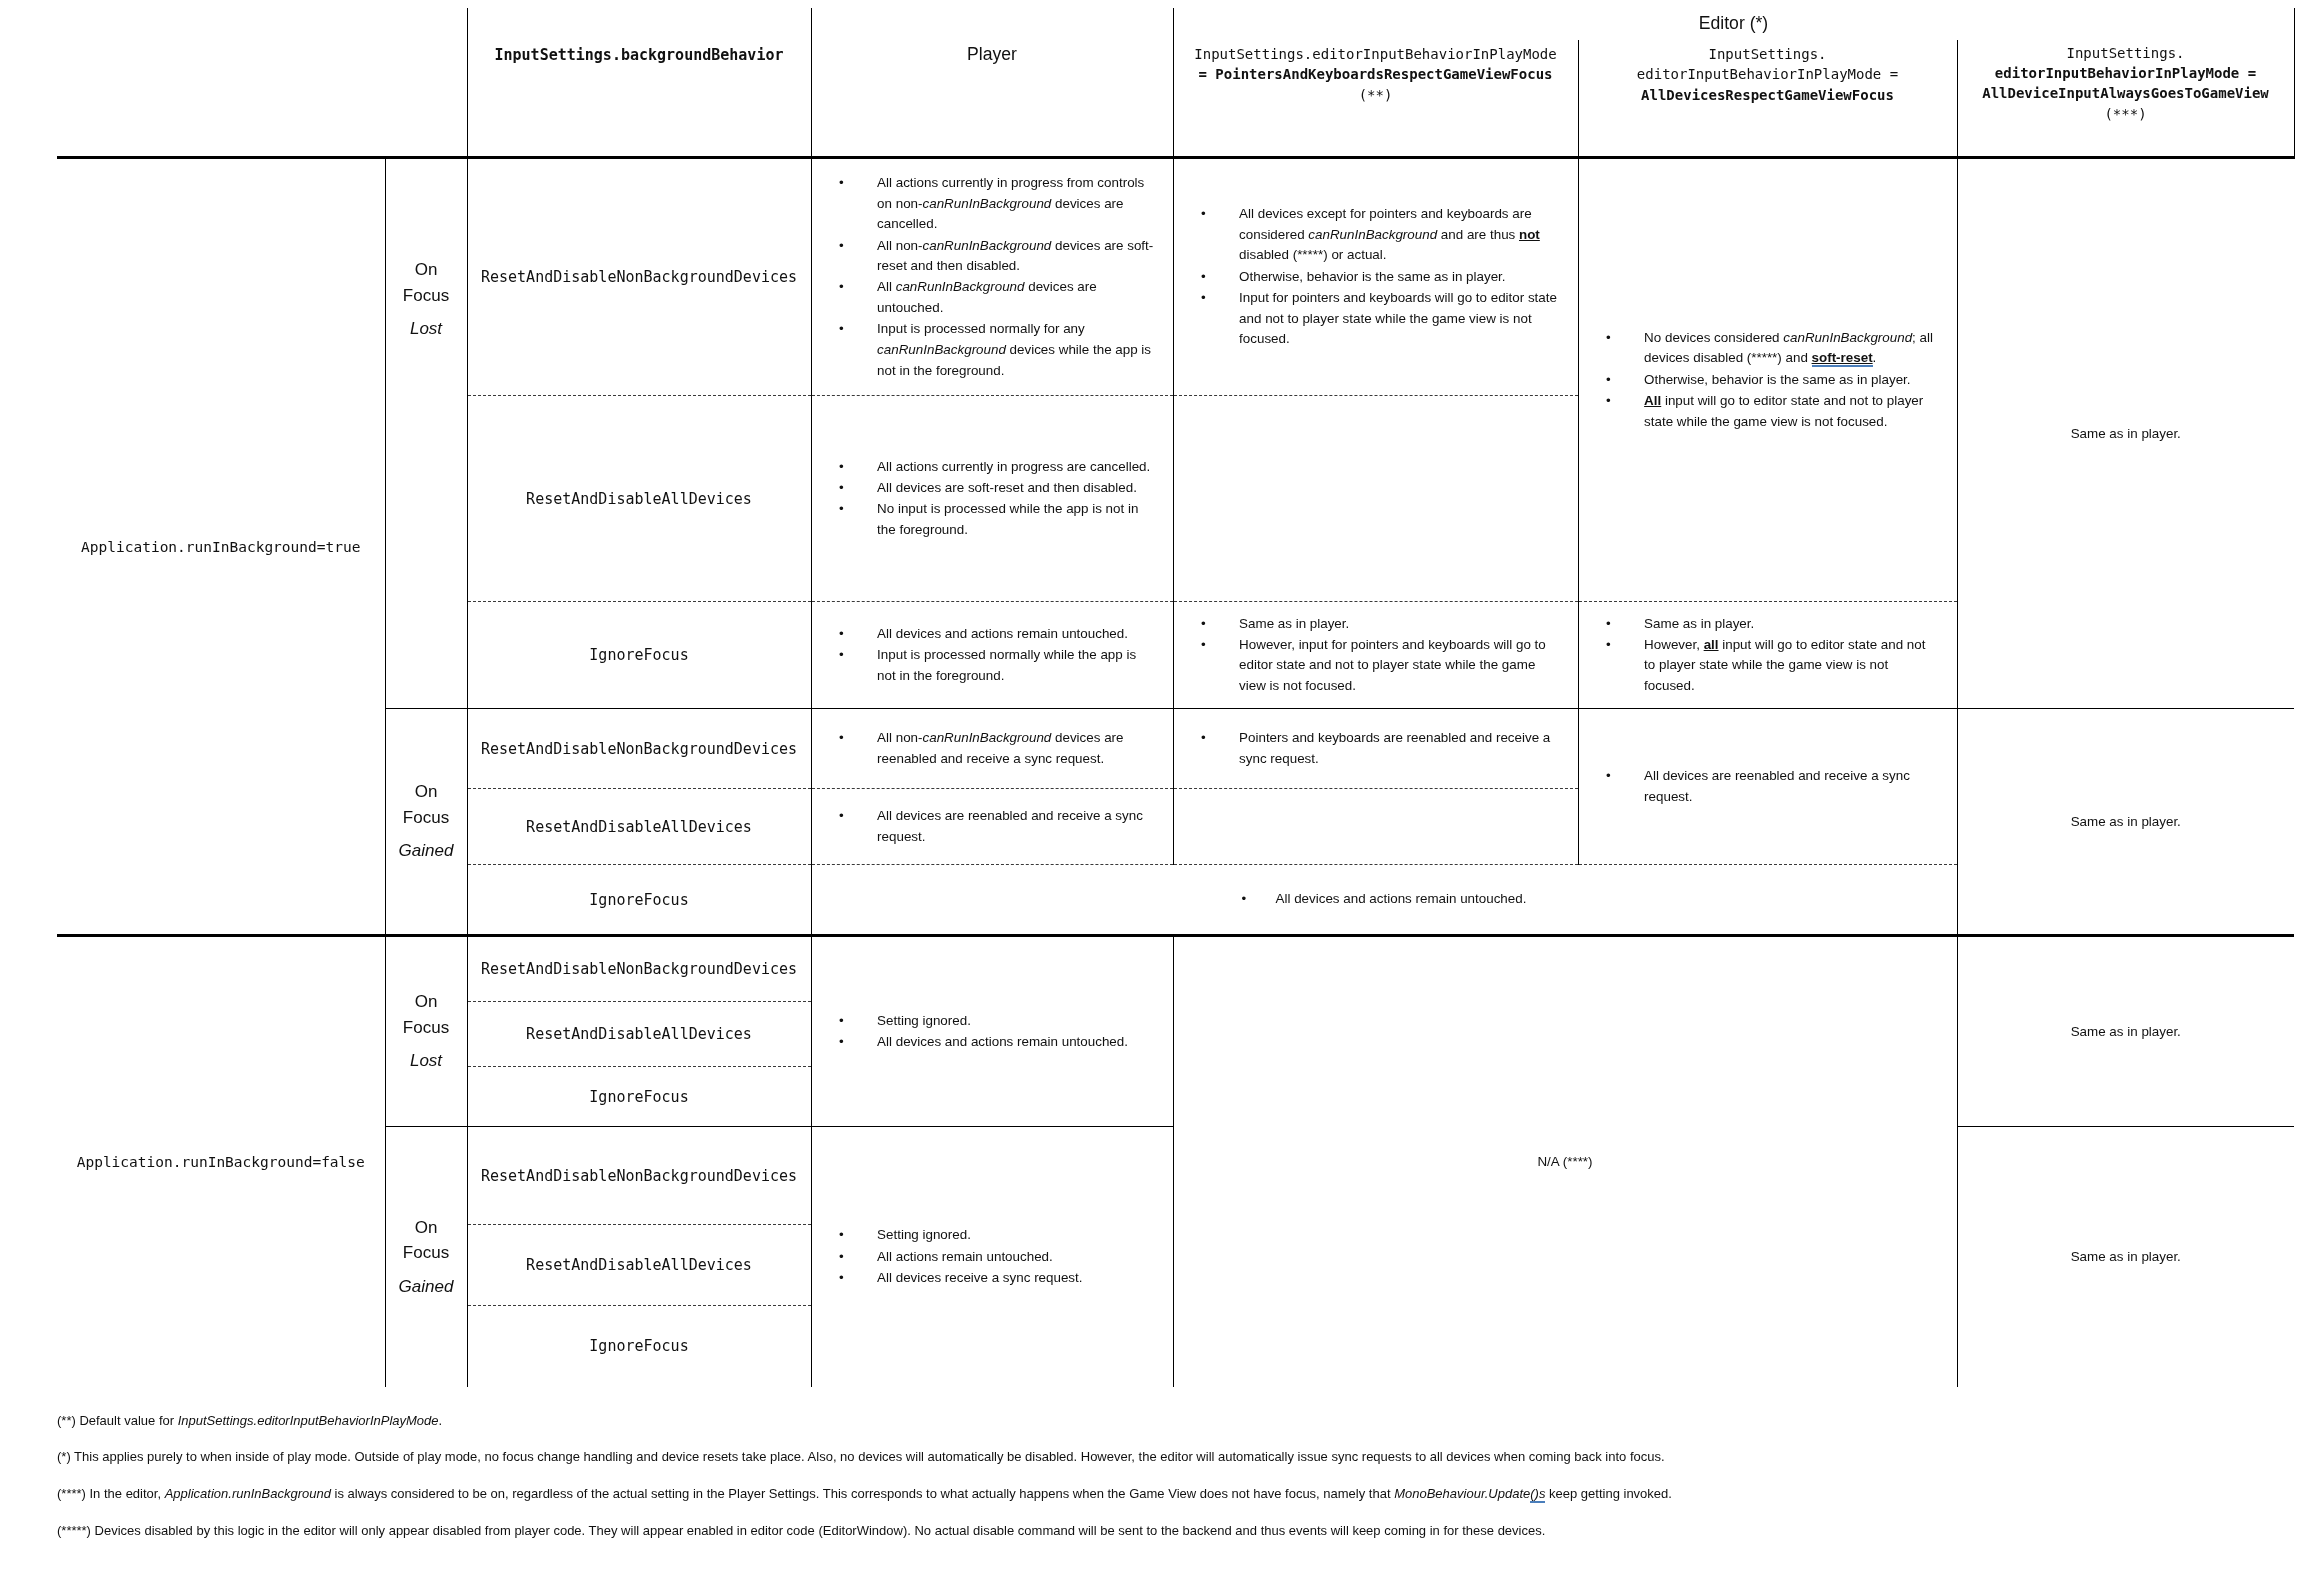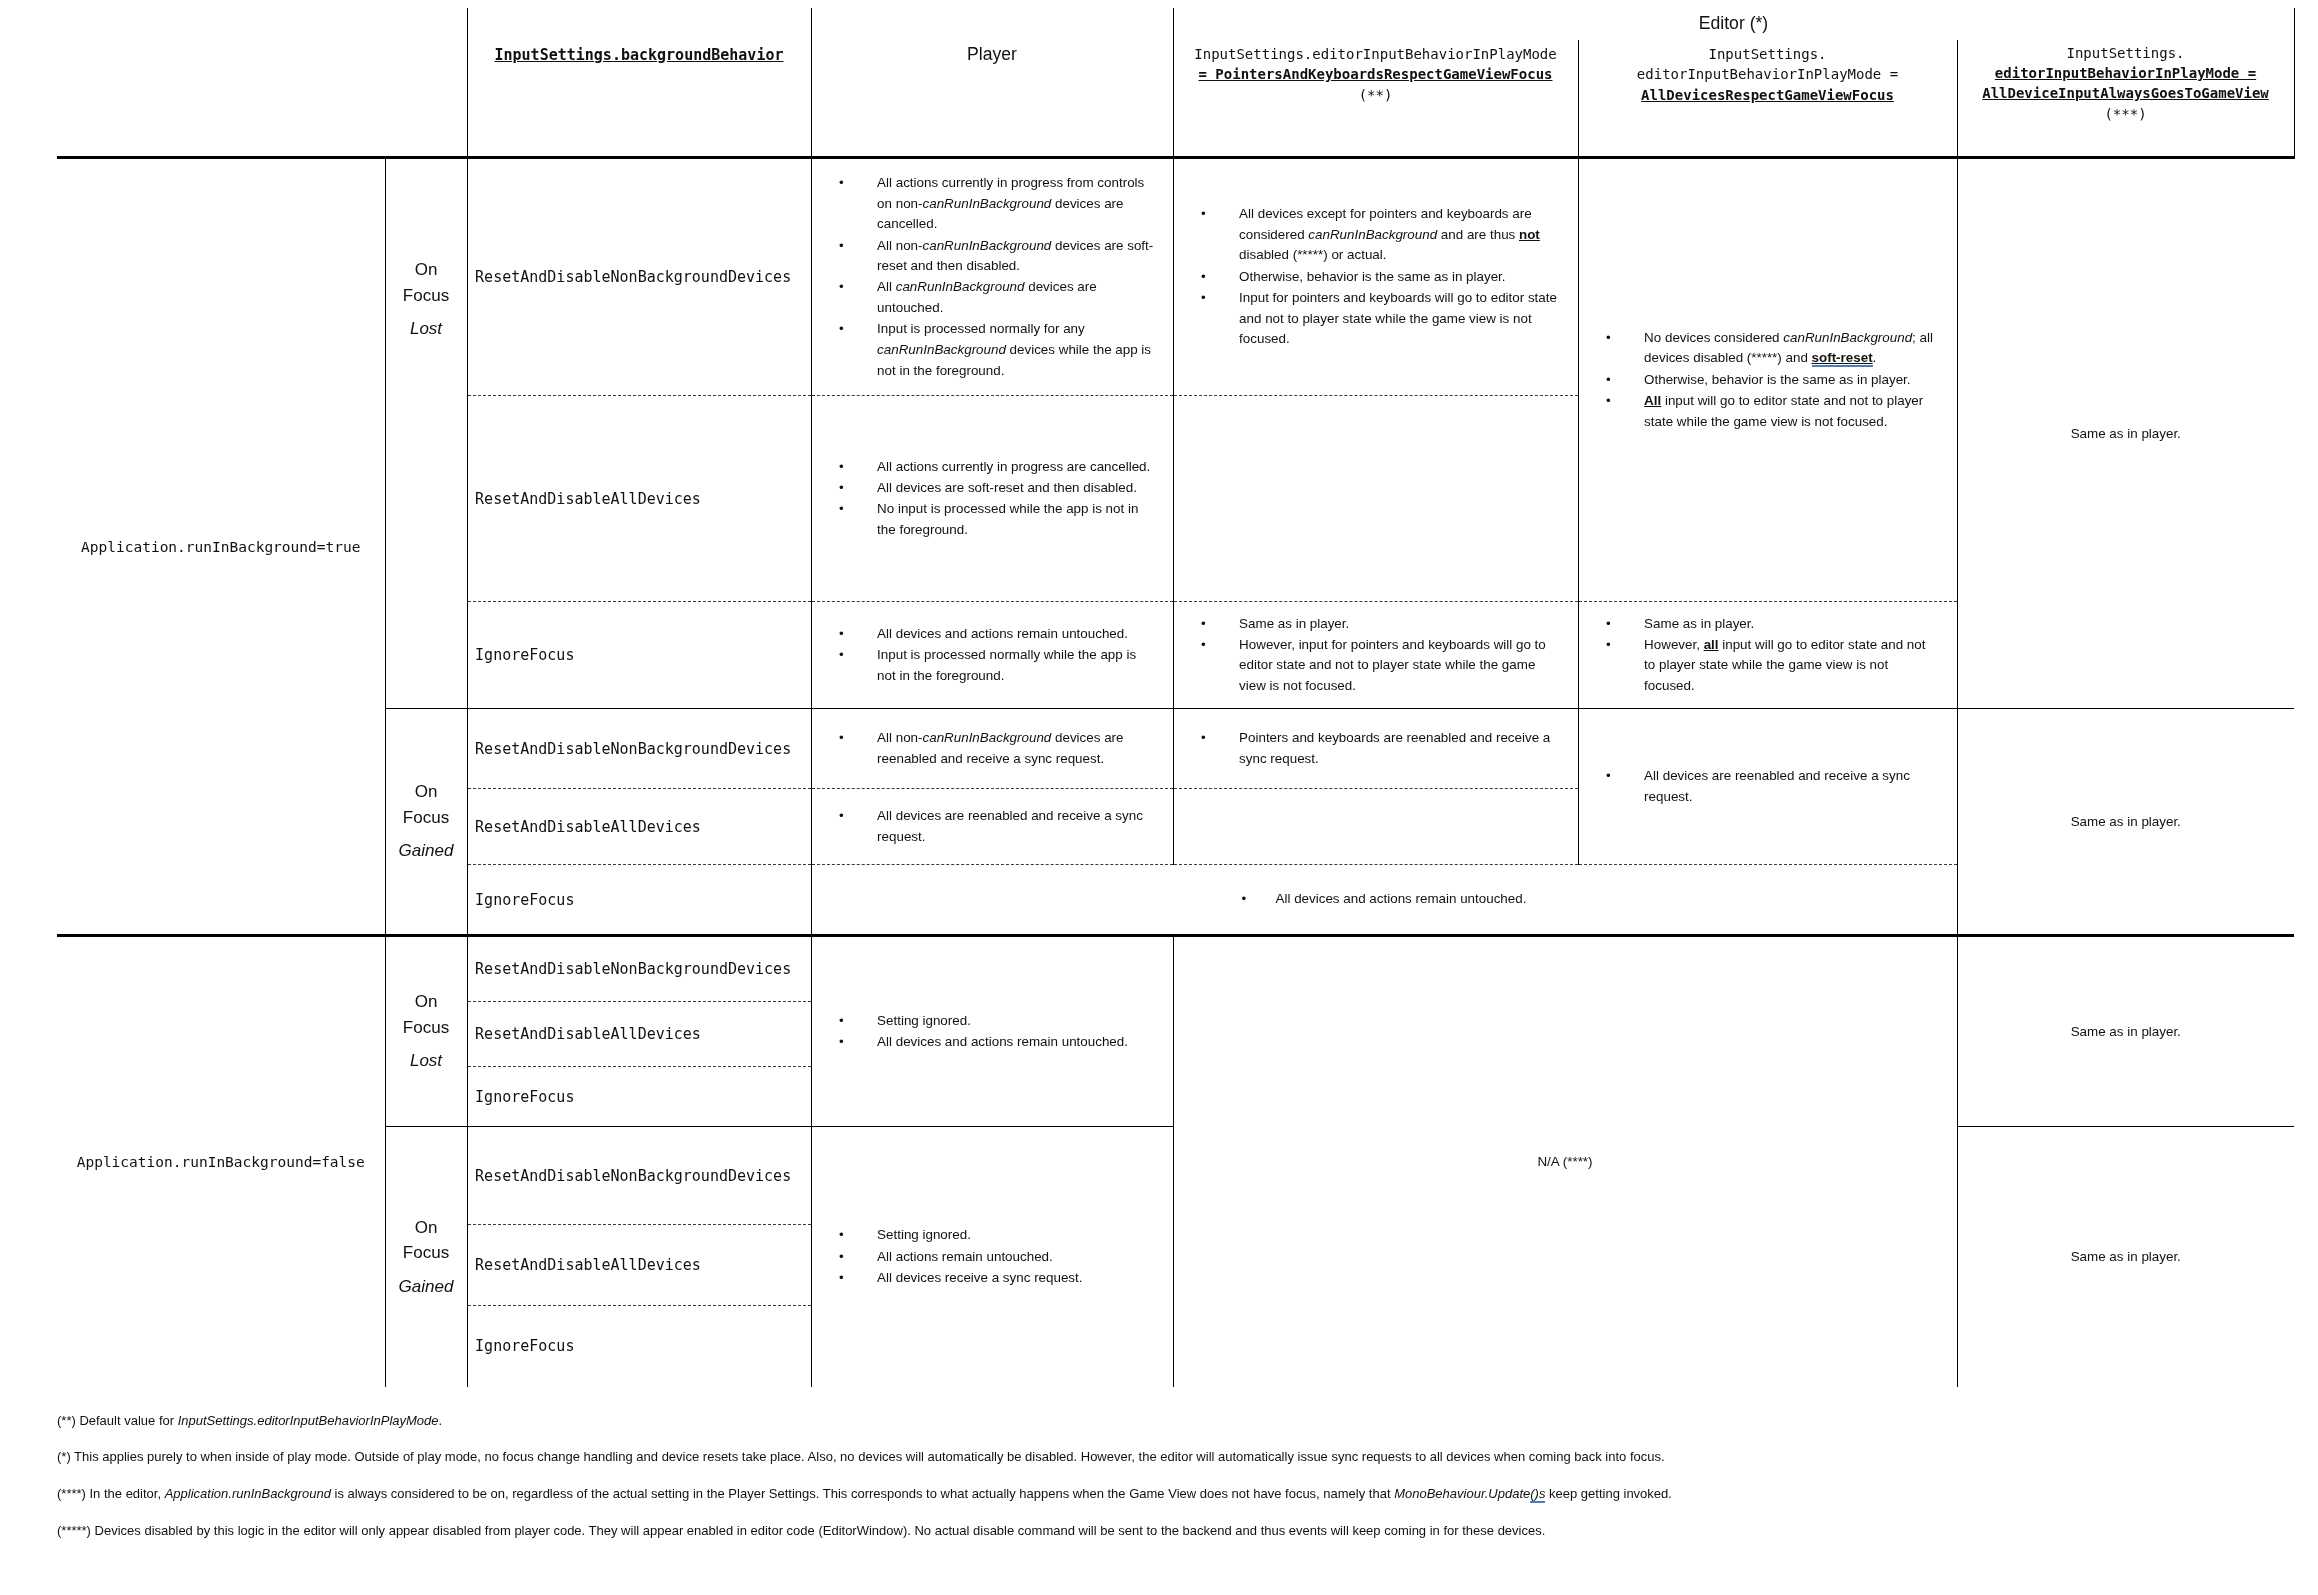--- a/index.html
+++ b/index.html
@@ -6,26 +6,26 @@
   body{width:2319px;min-height:1596px;font-family:"Liberation Sans",sans-serif;}
   .page{box-sizing:border-box;width:2319px;padding:7.6px 23px 15.3px 57px;}
   table{border-collapse:collapse;table-layout:fixed;width:2236px;}
   td{vertical-align:middle;padding:3.1px 7.6px;box-sizing:border-box;}
   
   .bl{border-left:1.1px solid #000;}
   .br{border-right:1.1px solid #000;}
   .thick{border-top:3.1px solid #000;}
   .med{border-top:1.9px solid #000;}
   .dash{border-top:1.1px dashed #3a3a3a;}
-  .codecell{font-family:"DejaVu Sans Mono",monospace;font-size:15px;text-align:left;white-space:nowrap;}
+  .codecell{font-family:"DejaVu Sans Mono",monospace;font-size:15px;text-align:center;white-space:nowrap;}
   .runlabel{font-family:"DejaVu Sans Mono",monospace;font-size:14.5px;text-align:center;white-space:nowrap;}
   .bigsans{font-size:17.6px;text-align:center;}
   .hdrtop{vertical-align:top;text-align:center;}
   .hline{font-family:"DejaVu Sans Mono",monospace;font-size:14px;line-height:1.45;text-align:center;white-space:nowrap;}
-  .bd{font-weight:bold;text-decoration:underline;}
+  .bd{font-weight:bold;}
   .it{font-style:italic;}
   .un{text-decoration:underline;font-weight:bold;}
   .sq{border-bottom:2.3px double #4a7ebb;}
   .focus{font-size:17px;text-align:center;line-height:1.5;}
   .focus .sub{font-style:italic;margin-top:8px;}
   .focus-top{vertical-align:top;padding-top:98px;}
   .ctext{font-size:13.4px;text-align:center;}
   
   .bullet{display:flex;align-items:flex-start;padding-left:20px;margin:0.8px 0;}
   .dot{flex:none;width:38px;font-size:13.4px;line-height:20.6px;}

